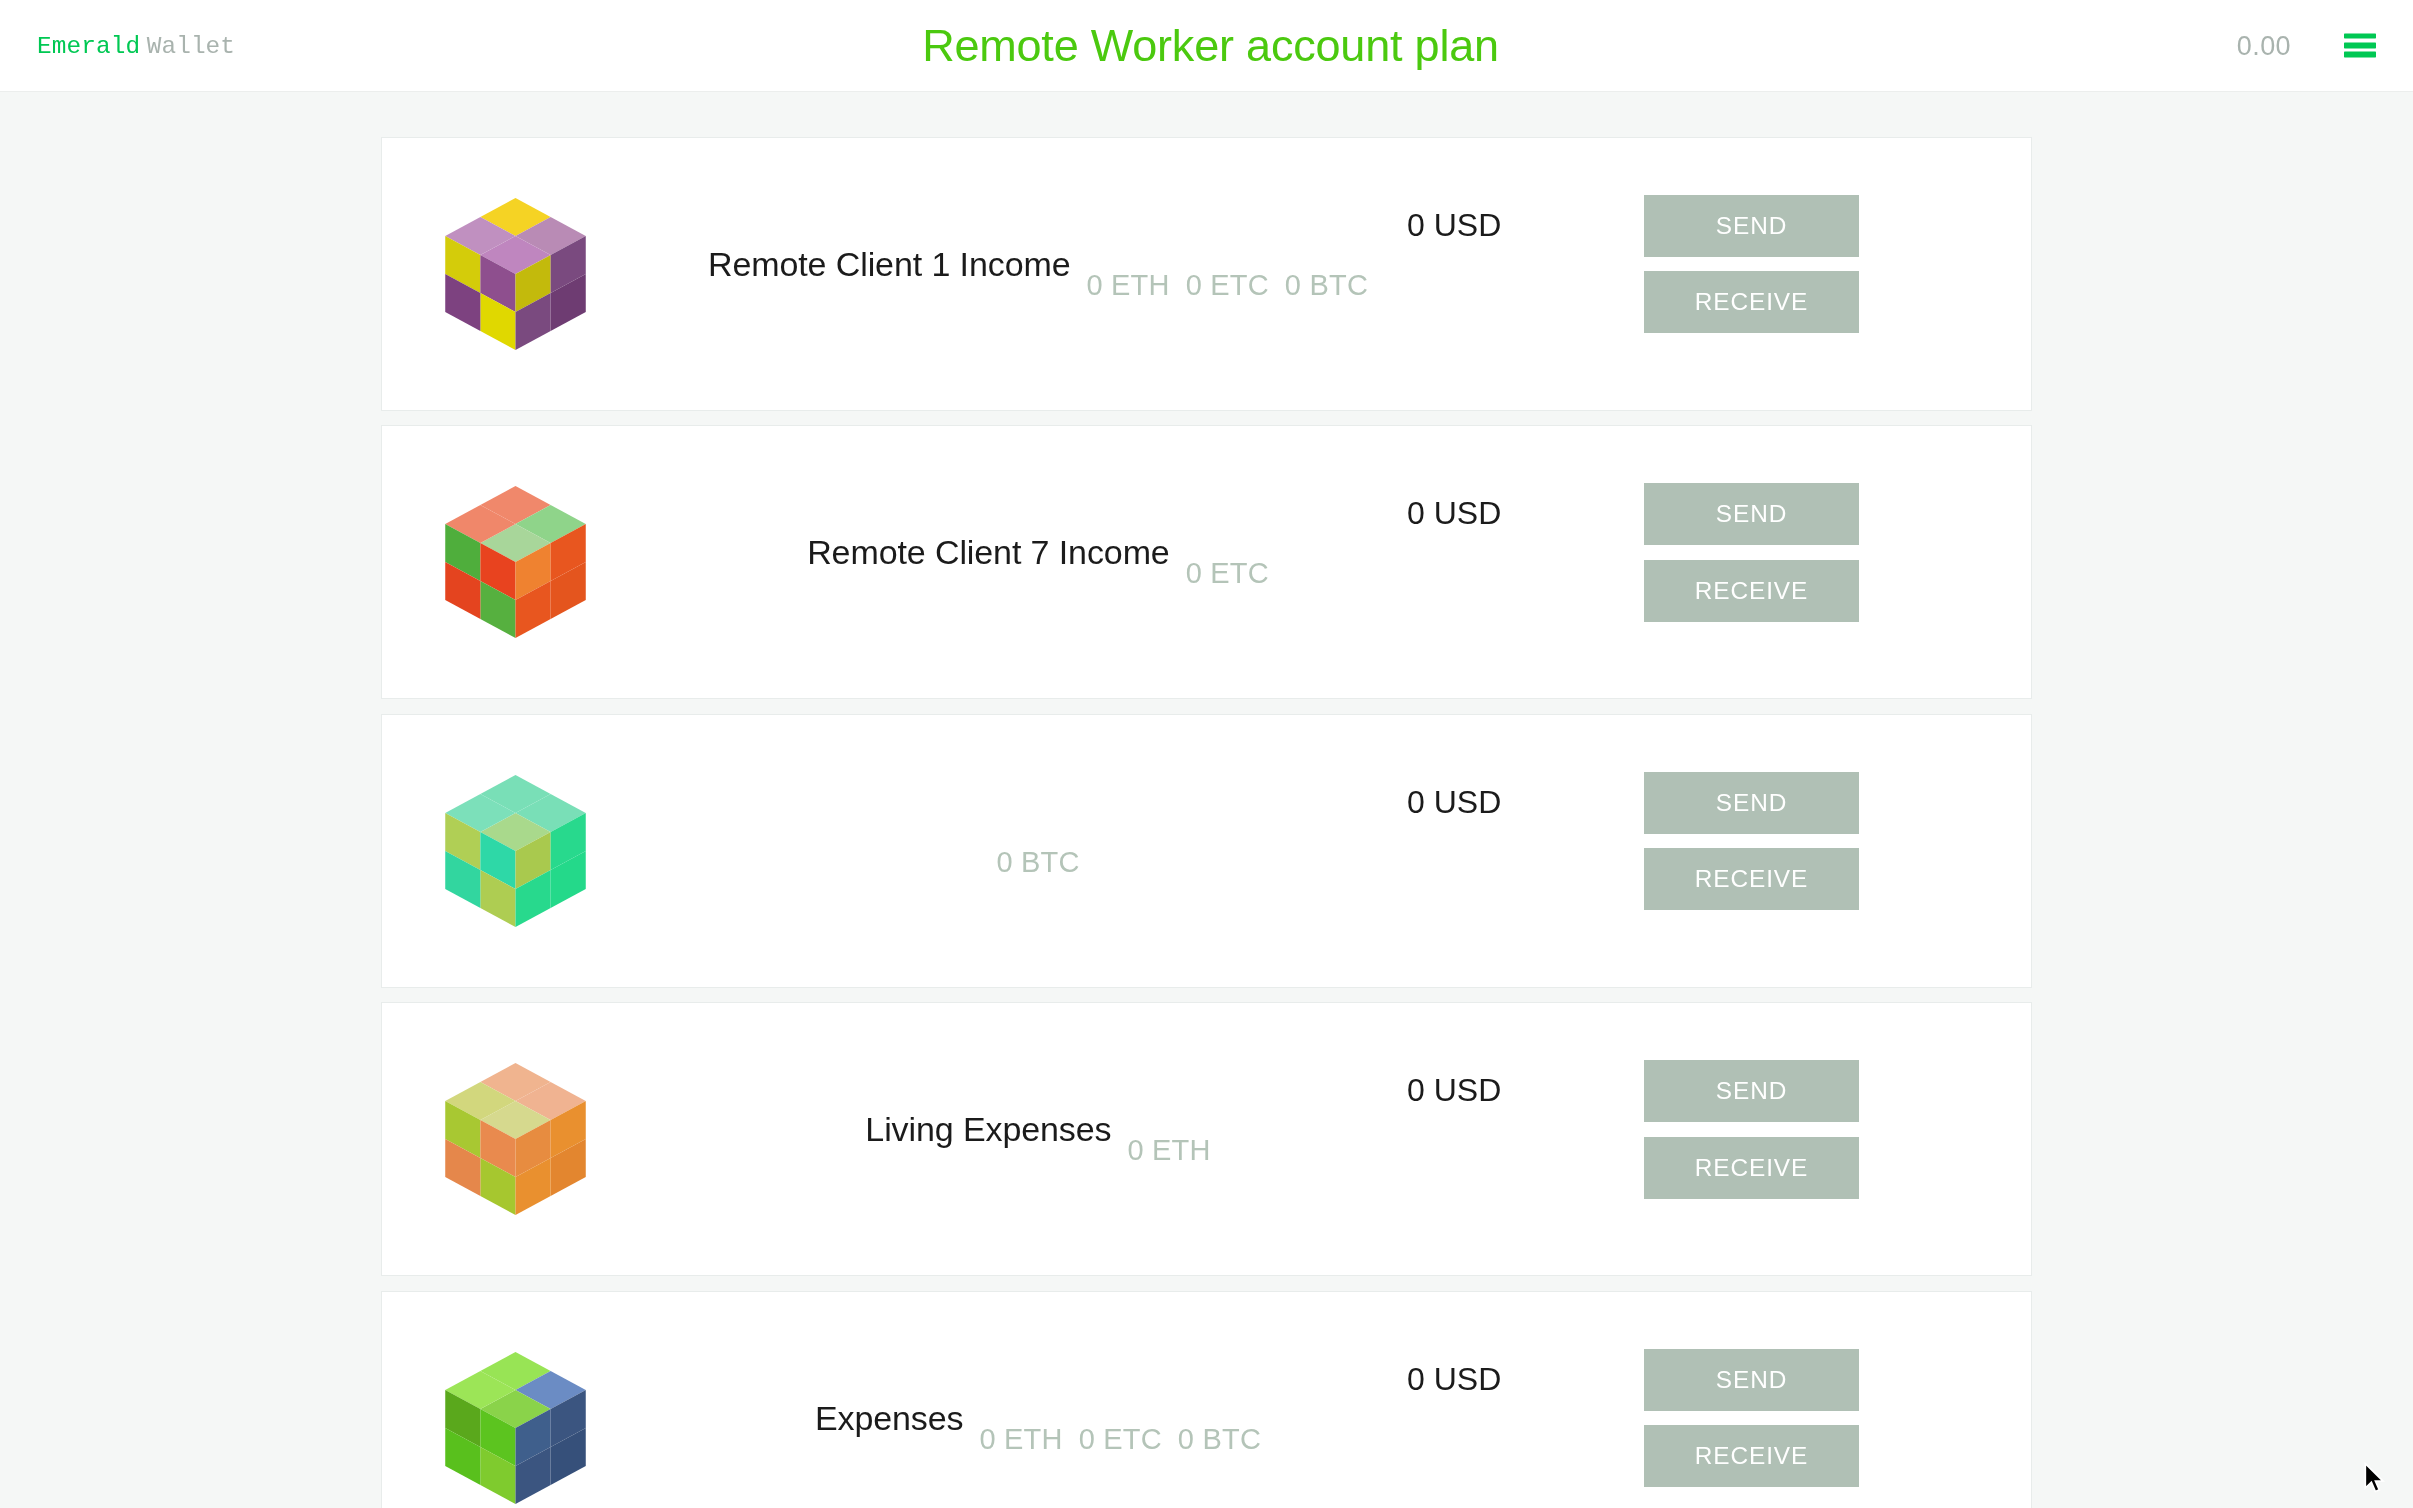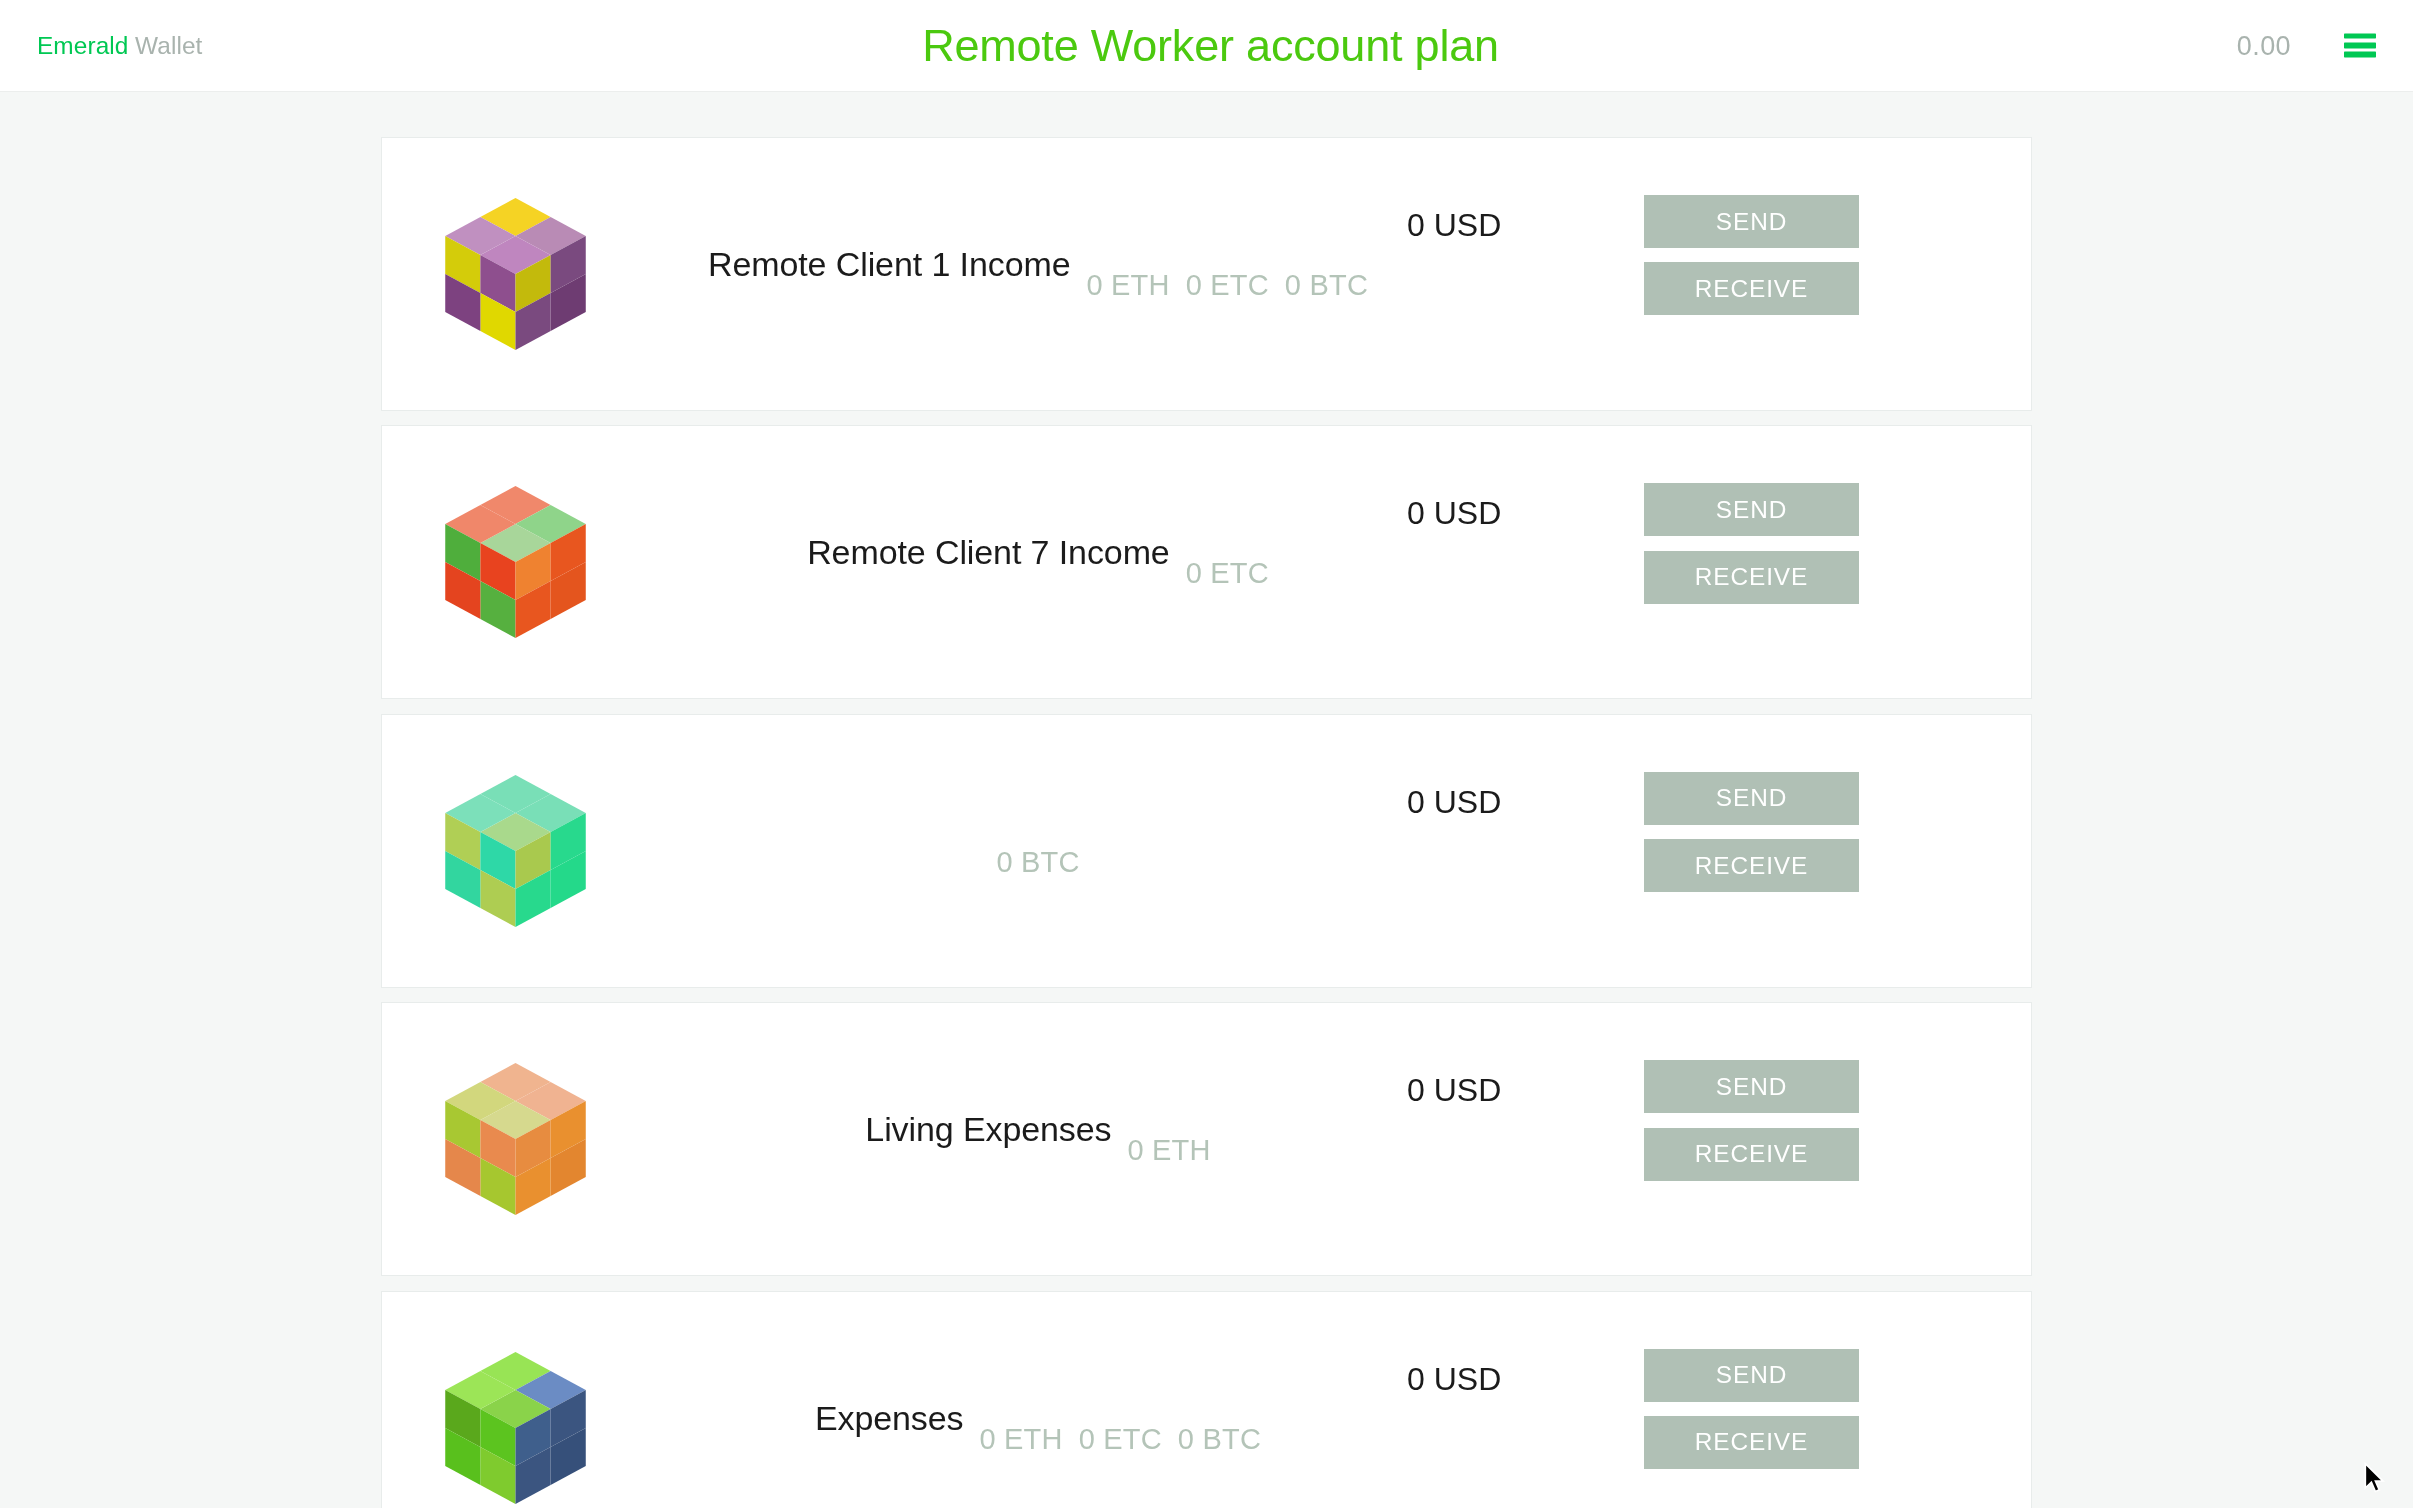--- a/index.html
+++ b/index.html
@@ -22,20 +22,21 @@
     align-items: center;
   }
   .brand {
     position: absolute;
     left: 37px;
     top: 50%;
     transform: translateY(-50%);
     font-size: 24.4px;
     letter-spacing: 0.1px;
     white-space: nowrap;
+    font-family: Liberation Mono, monospace;
   }
   .brand-emerald { color: #00c853; }
   .brand-wallet { color: #a9b3ae; margin-left: 6.5px; }
 
   .page-title {
     position: absolute;
     left: 0;
     right: 0;
     top: 50%;
     transform: translateY(-50%);
@@ -156,21 +157,21 @@
     width: 215px;
     margin-right: 172px;
     display: flex;
     flex-direction: column;
     gap: 14.4px;
     align-self: flex-start;
     padding-top: 57px;
   }
   .btn {
     width: 215px;
-    height: 53px;
+    height: 62px;
     background: #b0c0b5;
     color: #ffffff;
     border: none;
     font-size: 24.4px;
     font-family: "Liberation Sans", sans-serif;
     letter-spacing: 0.9px;
     cursor: pointer;
     display: flex;
     align-items: center;
     justify-content: center;

